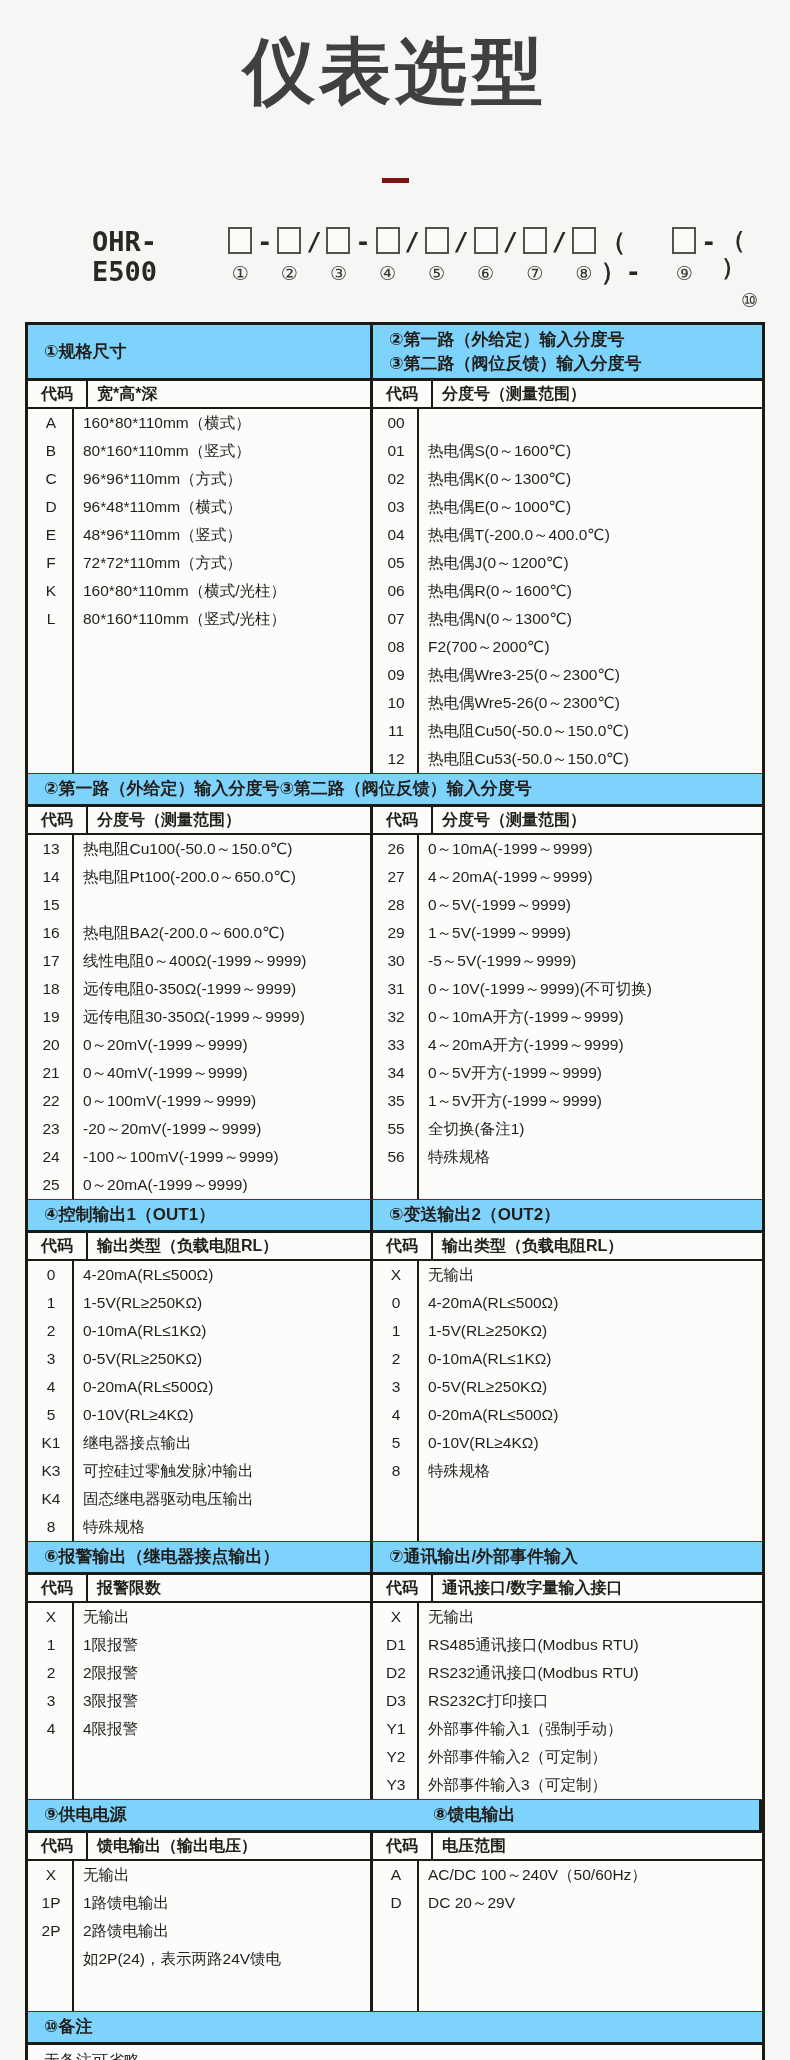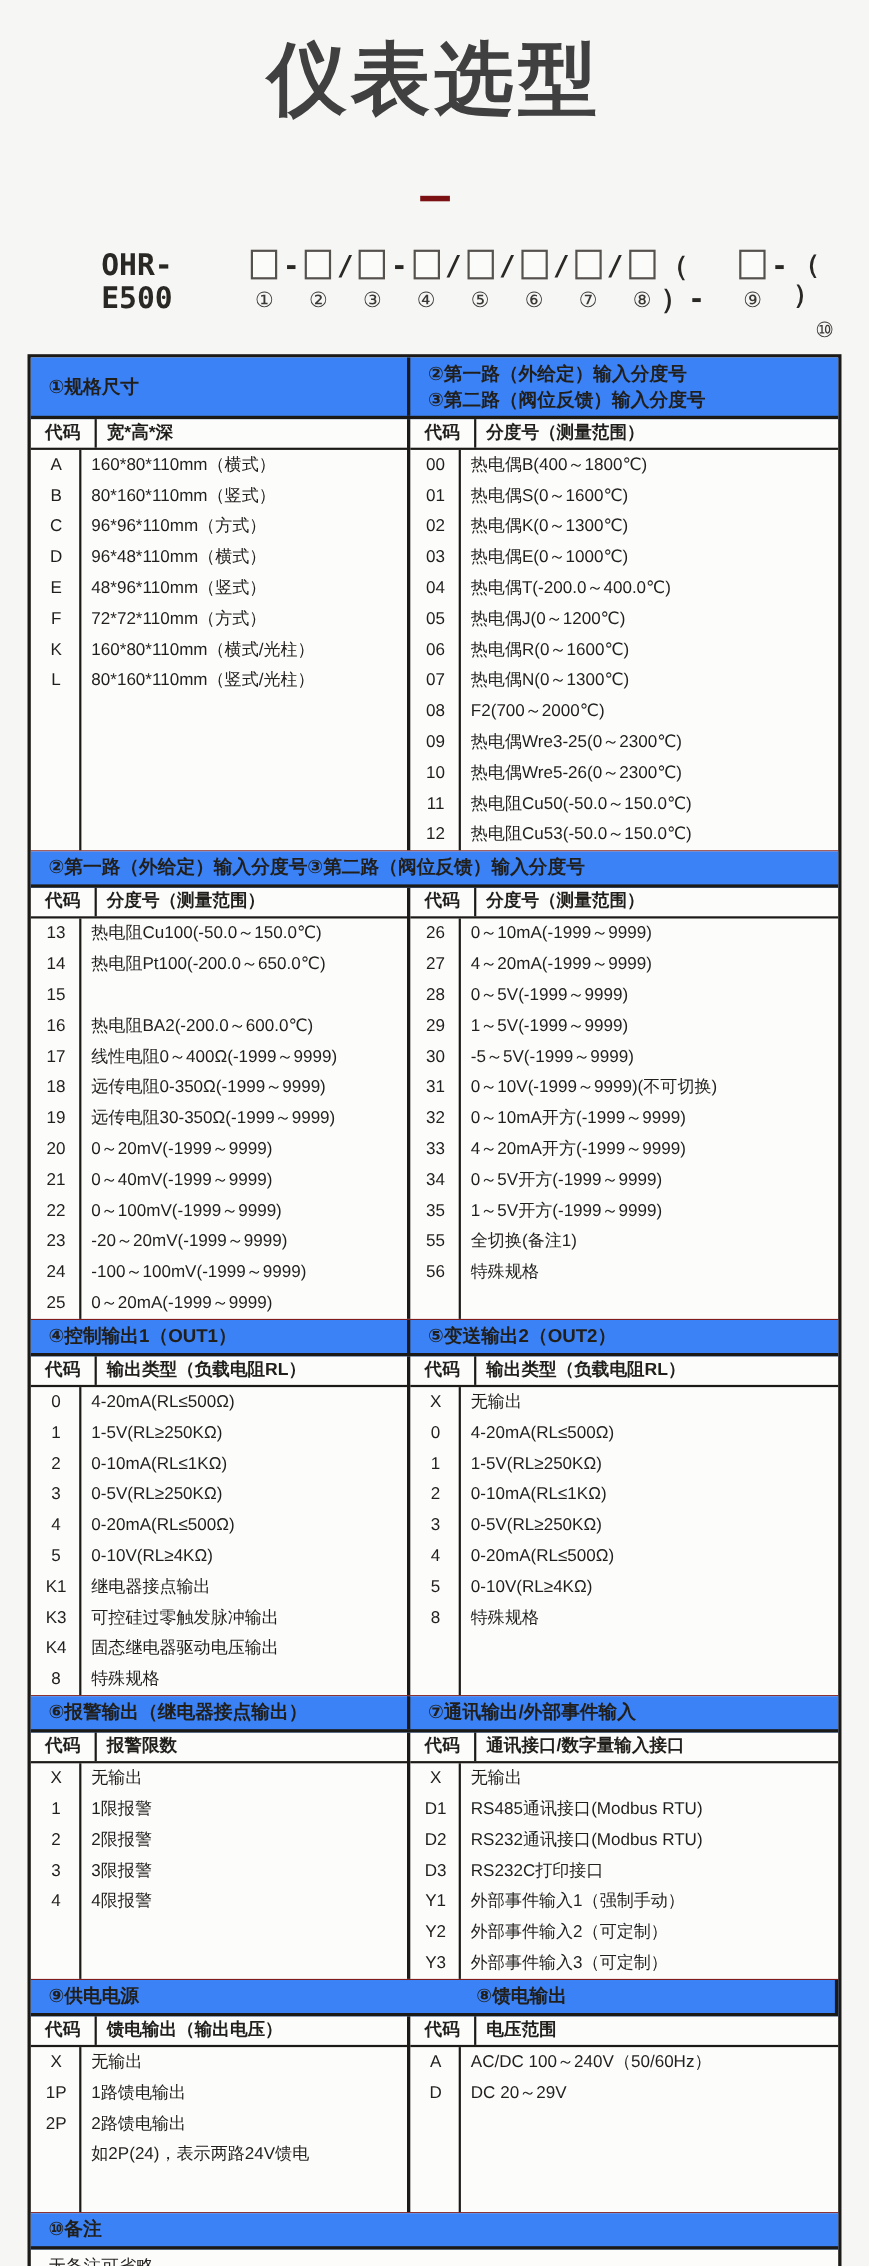--- a/index.html
+++ b/index.html
@@ -30,21 +30,21 @@
   .cparen { font-size:24px; font-weight:700; line-height:27px; letter-spacing:2px; color:#2a2825; }
   .cmark { margin-top:9px; font-size:19px; line-height:20px; color:#3a3835;
            font-family:"DejaVu Sans","Liberation Sans",sans-serif; }
   
   .otable {
     width:740px; margin:12px auto 0;
     border:3px solid #1c1a17; background:#fcfcfb;
   }
   .sec { border-top:1px solid #7f1d1d; }
   .sec:first-child { border-top:none; }
-  .sec-head { background:#3b82f6; border-bottom:3px solid #1c1a17; display:flex;justify-content:space-between; }
+  .sec-head { background:#7dd3fc; border-bottom:3px solid #1c1a17; display:flex;justify-content:space-between; }
   .sec-head.h2 { height:56px; }
   .sec-head.h1 { height:33px; }
   .hcell { font-weight:700; font-size:17px; display:flex; flex-direction:column; justify-content:center; padding-left:16px; }
   .hl { width:345px; border-right:3px solid #1c1a17; }
   .hr { flex:1; }
   .hfull { flex:1; }
   .hline { line-height:24px; }
   .sec-body { display:flex; align-items:stretch; }
   .bl { width:345px; border-right:3px solid #1c1a17; display:flex; flex-direction:column; }
   .br { flex:1; display:flex; flex-direction:column; }
@@ -174,21 +174,20 @@
           </div>
       </div>
       <div class="br">
         <div class="subrow">
           <span class="subcode">代码</span>
           <span class="subdesc">分度号（测量范围）</span>
         </div>
         <div class="tbody">
             <div class="trow">
               <span class="tcode">00</span>
-              <span class="tdesc">热电偶B(400～1800℃)</span>
             </div>
             <div class="trow">
               <span class="tcode">01</span>
               <span class="tdesc">热电偶S(0～1600℃)</span>
             </div>
             <div class="trow">
               <span class="tcode">02</span>
               <span class="tdesc">热电偶K(0～1300℃)</span>
             </div>
             <div class="trow">

